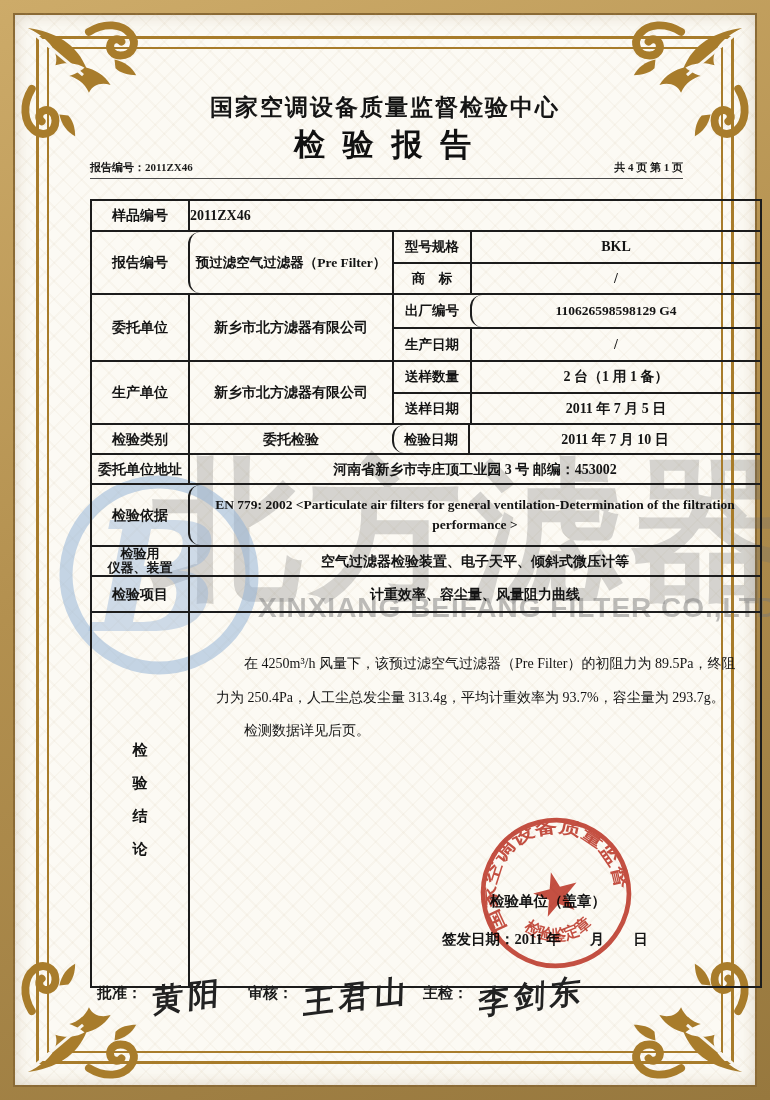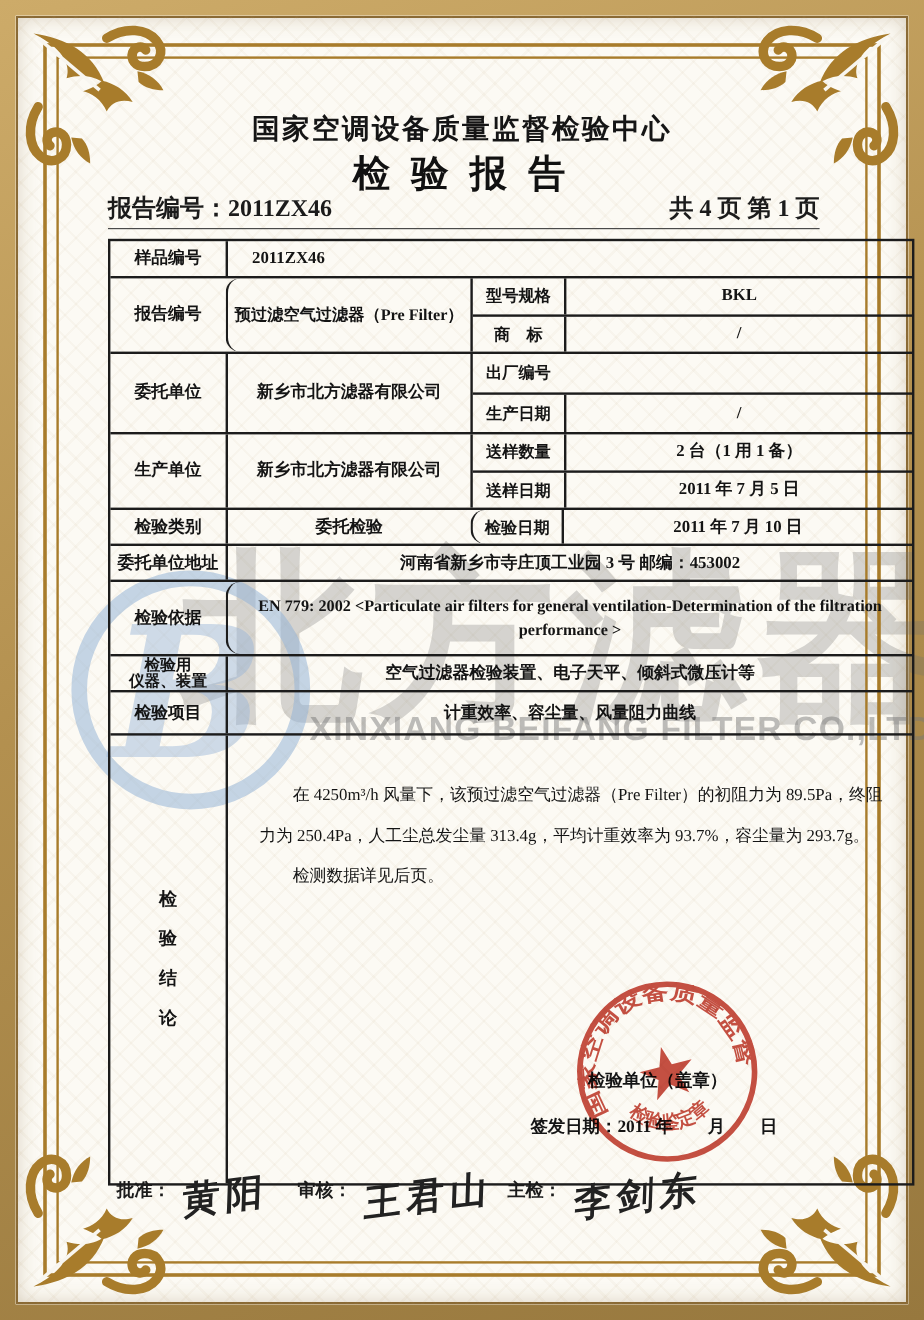--- a/index.html
+++ b/index.html
@@ -29,39 +29,39 @@
          font-family:"Liberation Sans","DejaVu Sans",sans-serif;color:rgba(120,120,120,.48);
          z-index:1;white-space:nowrap;pointer-events:none;}
   .wm-logo{position:absolute;left:52px;top:468px;z-index:1;pointer-events:none;}
 
   
   .org-title{position:absolute;left:0;top:92px;width:100%;text-align:center;
              font-size:23px;font-weight:700;letter-spacing:2px;color:#151515;z-index:4;}
   .report-title{position:absolute;left:0;top:124px;width:100%;text-align:center;
                 font-size:31px;font-weight:700;letter-spacing:5px;color:#111;z-index:4;}
   .meta{position:absolute;left:90px;top:160px;width:593px;display:flex;
-        justify-content:space-between;font-size:20px;font-weight:700;color:#1b1b1b;
+        justify-content:space-between;font-size:11px;font-weight:700;color:#1b1b1b;
         border-bottom:1.5px solid #4a4a4a;padding-bottom:3px;z-index:4;}
 
   
   .tbl{position:absolute;left:90px;top:199px;width:672px;border:2px solid #1c1c1c;
        z-index:4;box-sizing:border-box;color:#141414;}
   .tr{display:flex;box-sizing:border-box;}
   .tr + .tr{border-top:2px solid #1c1c1c;}
   .h29{height:29px}.h63{height:63px}.h67{height:67px}.h30{height:30px}
   .h62{height:62px}.h36{height:36px}.h375{height:375px}
   .td{display:flex;align-items:center;justify-content:center;text-align:center;
       box-sizing:border-box;font-size:14px;font-weight:600;line-height:17px;}
   .td + .td, .td + .stack{border-left:2px solid #1c1c1c;}
   .w96{width:96px;flex:0 0 96px}.w204{width:204px;flex:0 0 204px}.w76{width:76px;flex:0 0 76px}
   .grow{flex:1 1 auto}
   .stack{display:flex;flex-direction:column;flex:1 1 auto;box-sizing:border-box;}
   .srow{display:flex;flex:1 1 0;box-sizing:border-box;}
   .srow + .srow{border-top:2px solid #1c1c1c;}
-  .left{justify-content:flex-start;text-align:center;padding-left:20px;}
+  .left{justify-content:flex-start;text-align:center;}
   .small{font-size:13.5px;border-radius:12px;}
   .basis-val{padding:2px 10px;line-height:20px;}
   
   .concl-label{flex-direction:column;gap:16px;font-size:15px;}
   .concl-body{position:relative;flex:1 1 auto;border-left:2px solid #1c1c1c;box-sizing:border-box;
               padding:34px 12px 0 26px;font-size:14px;line-height:33.5px;}
   .cline{white-space:nowrap;}
   .indent{text-indent:2em;}
   .unit-line{position:absolute;left:300px;top:272px;font-size:14.5px;font-weight:600;white-space:nowrap;}
   .issue-date{position:absolute;left:252px;top:310px;font-size:14.5px;font-weight:600;white-space:nowrap;}
@@ -176,20 +176,21 @@
         </div>
       </div>
     </div>
 
     <div class="tr h67">
       <div class="td lab w96">委托单位</div>
       <div class="td w204">新乡市北方滤器有限公司</div>
       <div class="stack">
         <div class="srow">
           <div class="td lab w76 small">出厂编号</div>
+          <div class="td grow small">110626598598129 G4</div>
         </div>
         <div class="srow">
           <div class="td lab w76 small">生产日期</div>
           <div class="td grow">/</div>
         </div>
       </div>
     </div>
 
     <div class="tr h63">
       <div class="td lab w96">生产单位</div>

